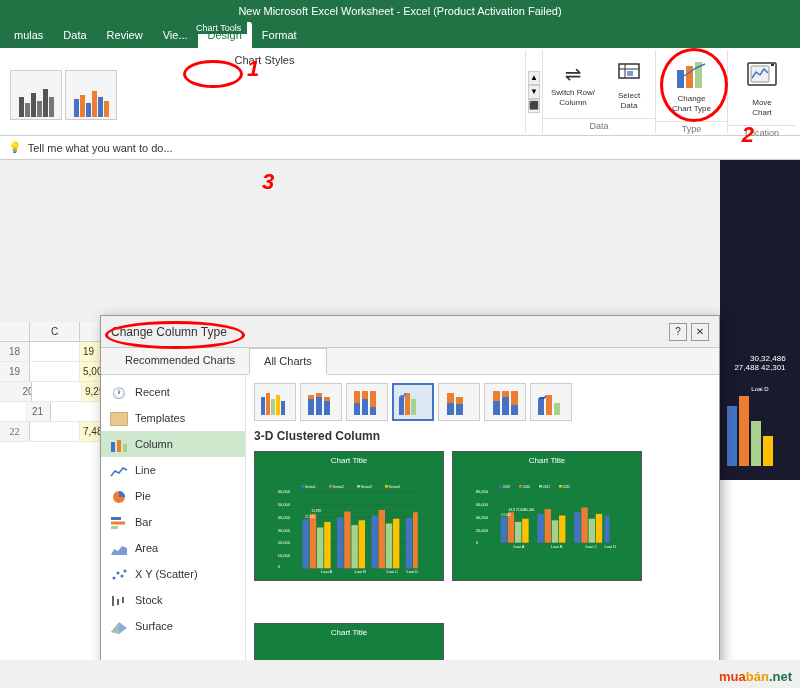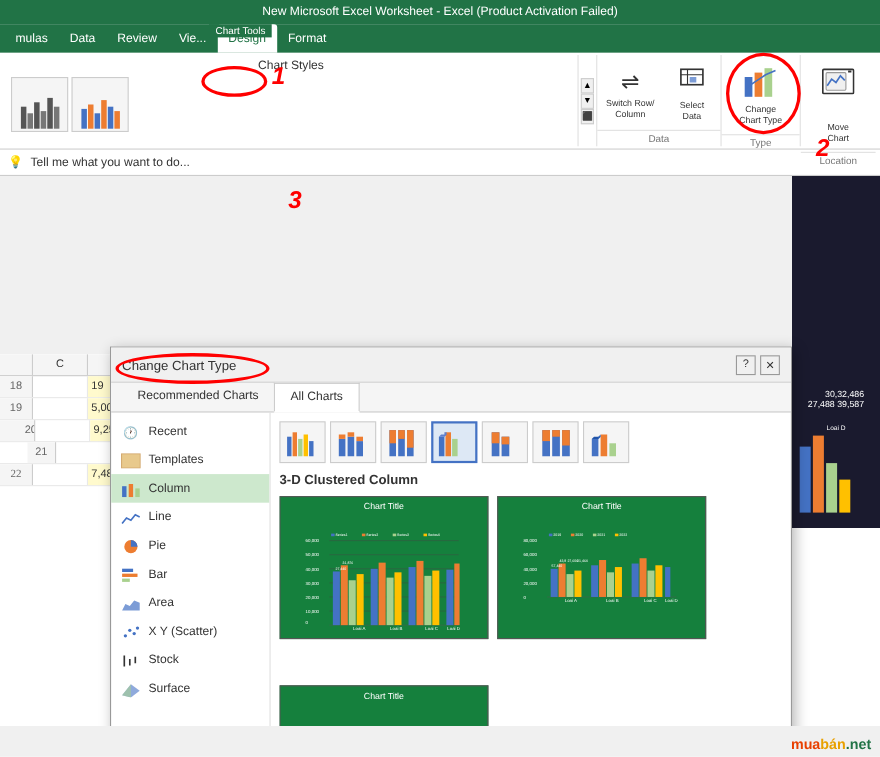--- a/index.html
+++ b/index.html
@@ -480,21 +480,21 @@
             </svg>
           </div>
           <div class="btn-label" style="font-size:8px;text-align:center;">Change<br>Chart Type</div>
         </div>
       </div>
       <div class="ribbon-section-bottom-label">Type</div>
     </div>
 
     <div style="display:flex;flex-direction:column;padding:2px 0;border-left:1px solid #e0e0e0;">
       <div style="flex:1;display:flex;align-items:center;justify-content:center;padding:4px 8px;">
-        <div class="ribbon-btn" style="flex-direction:column;gap:18px;">
+        <div class="ribbon-btn" style="flex-direction:column;gap:6px;">
           <div>
             <svg width="30" height="30" viewBox="0 0 30 30">
               <rect x="1" y="3" width="28" height="22" rx="1" fill="none" stroke="#333" stroke-width="1.5"></rect>
               <rect x="4" y="6" width="18" height="16" rx="1" fill="#f0f0f0" stroke="#999" stroke-width="1"></rect>
               <polyline points="5,18 9,12 13,15 17,9 21,13" fill="none" stroke="#4472c4" stroke-width="1.5"></polyline>
               <line x1="24" y1="5" x2="27" y2="5" stroke="#333" stroke-width="2"></line>
             </svg>
           </div>
           <div class="btn-label" style="font-size:8px;text-align:center;">Move<br>Chart</div>
         </div>
@@ -576,35 +576,35 @@
       <div class="sheet-cell" style="width:70px;"></div>
       <div class="sheet-cell" style="width:70px;"></div>
       <div class="sheet-cell" style="width:70px;"></div>
       <div class="sheet-cell" style="width:70px;"></div>
     </div>
   </div>
 
   <div style="position:absolute;right:0;top:0;width:80px;height:320px;background:#1a1a2e;display:flex;flex-direction:column;align-items:center;justify-content:flex-end;padding:4px;">
     <div style="color:white;font-size:7px;margin-bottom:4px;">
       <div style="text-align:right;font-size:8px;color:white;">30,32,486</div>
-      <div style="text-align:right;font-size:8px;color:white;">27,488 39,587</div>
+      <div style="text-align:right;font-size:8px;color:white;">27,488 42,301</div>
     </div>
     <svg width="70" height="100" viewBox="0 0 70 100">
       <rect x="2" y="30" width="10" height="60" fill="#4472c4"></rect>
       <rect x="14" y="20" width="10" height="70" fill="#ed7d31"></rect>
       <rect x="26" y="45" width="10" height="45" fill="#a9d18e"></rect>
       <rect x="38" y="60" width="10" height="30" fill="#ffc000"></rect>
       <text x="35" y="15" fill="white" font-size="6" text-anchor="middle">Loai D</text>
     </svg>
   </div>
 
   <div class="dialog">
 
     <div class="dialog-title-bar">
-      <span class="dialog-title">Change Chart Type</span>
+      <span class="dialog-title">Change Column Type</span>
       <div class="dialog-controls">
         <div class="dialog-ctrl-btn">?</div>
         <div class="dialog-ctrl-btn">✕</div>
       </div>
 
       <div class="dialog-title-circle"></div>
     </div>
 
     <div class="dialog-tabs">
       <div class="dialog-tab">Recommended Charts</div>

